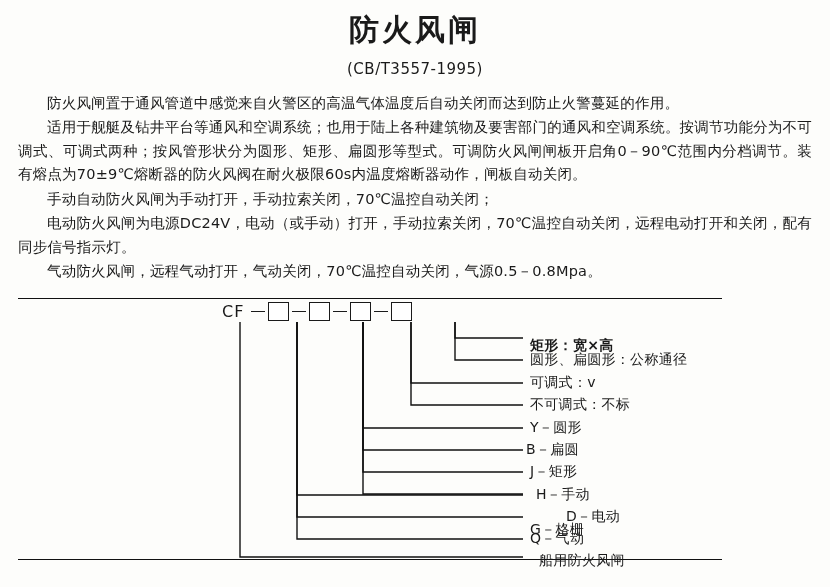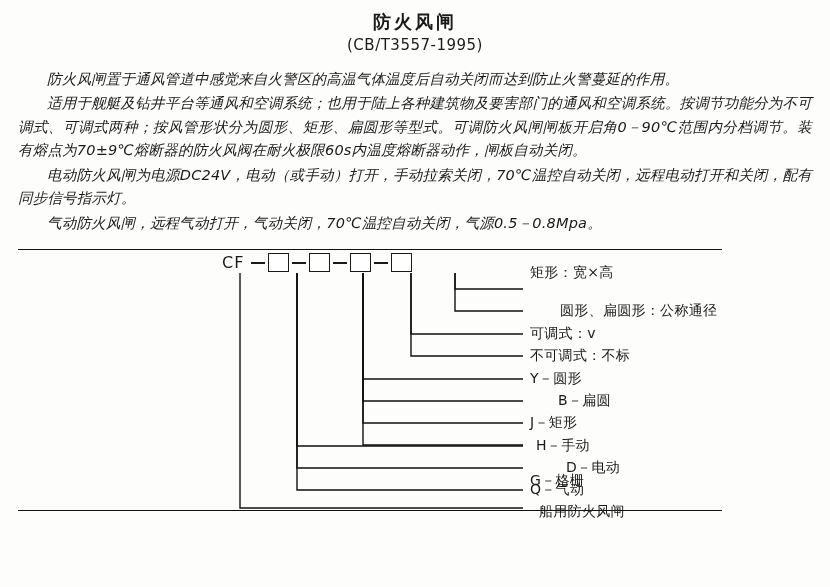--- a/index.html
+++ b/index.html
@@ -17,39 +17,38 @@
   }
   .page {
     position: relative;
     width: 830px;
     height: 587px;
     padding: 0;
     box-sizing: border-box;
   }
   .title {
     text-align: center;
-    font-size: 18px;
+    font-size: 30px;
     font-weight: bold;
     letter-spacing: 3px;
     margin-top: 10px;
     font-family: "DejaVu Sans", "Liberation Sans", sans-serif;
   }
   .subtitle {
     text-align: center;
     font-size: 15px;
-    margin-top: 2px;
+    margin-top: 9px;
     letter-spacing: 0.5px;
   }
   .body-text {
     margin: 14px 18px 0 18px;
     font-size: 14.5px;
     line-height: 1.62;
     text-align: justify;
     letter-spacing: 0.2px;
-    font-style: italic;
   }
   .para {
     text-indent: 2em;
     margin: 0 0 1px 0;
   }
   
   .diagram {
     position: relative;
     margin-top: 14px;
     height: 262px;
@@ -108,20 +107,21 @@
 <body>
 
 <div class="page">
 
   <div class="title">防火风闸</div>
   <div class="subtitle">(CB/T3557-1995)</div>
 
   <div class="body-text">
     <p class="para">防火风闸置于通风管道中感觉来自火警区的高温气体温度后自动关闭而达到防止火警蔓延的作用。</p>
     <p class="para">适用于舰艇及钻井平台等通风和空调系统；也用于陆上各种建筑物及要害部门的通风和空调系统。按调节功能分为不可调式、可调式两种；按风管形状分为圆形、矩形、扁圆形等型式。可调防火风闸闸板开启角0－90℃范围内分档调节。装有熔点为70±9℃熔断器的防火风阀在耐火极限60s内温度熔断器动作，闸板自动关闭。</p>
+    <p class="para">手动自动防火风闸为手动打开，手动拉索关闭，70℃温控自动关闭；</p>
     <p class="para">电动防火风闸为电源DC24V，电动（或手动）打开，手动拉索关闭，70℃温控自动关闭，远程电动打开和关闭，配有同步信号指示灯。</p>
     <p class="para">气动防火风闸，远程气动打开，气动关闭，70℃温控自动关闭，气源0.5－0.8Mpa。</p>
   </div>
 
   <div class="diagram">
     <div class="hr-line hr-top"></div>
     <div class="hr-line hr-bottom"></div>
 
     <div class="code-row">
       <span class="cf-label">CF</span>
@@ -150,26 +150,26 @@
         <path d="M363,24 L363,196 L523,196"></path>
 
         <path d="M297,24 L297,197 L523,197"></path>
         <path d="M297,24 L297,219 L523,219"></path>
         <path d="M297,24 L297,241 L523,241"></path>
 
         <path d="M240,24 L240,259 L523,259"></path>
       </g>
     </svg>
 
-    <div class="legend" style="left:530px; top:15px;">矩形：宽×高</div>
-    <div class="legend" style="left:560px; top:53px;">圆形、扁圆形：公称通径</div>
+    <div class="legend" style="left:530px; top:39px;font-weight:bold;">矩形：宽×高</div>
+    <div class="legend" style="left:530px; top:53px;">圆形、扁圆形：公称通径</div>
     <div class="legend" style="left:530px; top:76px;">可调式：v</div>
     <div class="legend" style="left:530px; top:98px;">不可调式：不标</div>
     <div class="legend" style="left:530px; top:121px;">Y－圆形</div>
-    <div class="legend" style="left:558px; top:143px;text-align:center;">B－扁圆</div>
+    <div class="legend" style="left:526px; top:143px;text-align:center;">B－扁圆</div>
     <div class="legend" style="left:530px; top:165px;">J－矩形</div>
     <div class="legend" style="left:530px; top:175px;margin-top:48px;">G－格栅</div>
     <div class="legend" style="left:536px; top:188px;">H－手动</div>
     <div class="legend" style="left:530px; top:210px;margin-left:36px;">D－电动</div>
     <div class="legend" style="left:530px; top:232px;">Q－气动</div>
     <div class="legend" style="left: 539px; top: 254px;">船用防火风闸</div>
   </div>
 
 </div>
 

